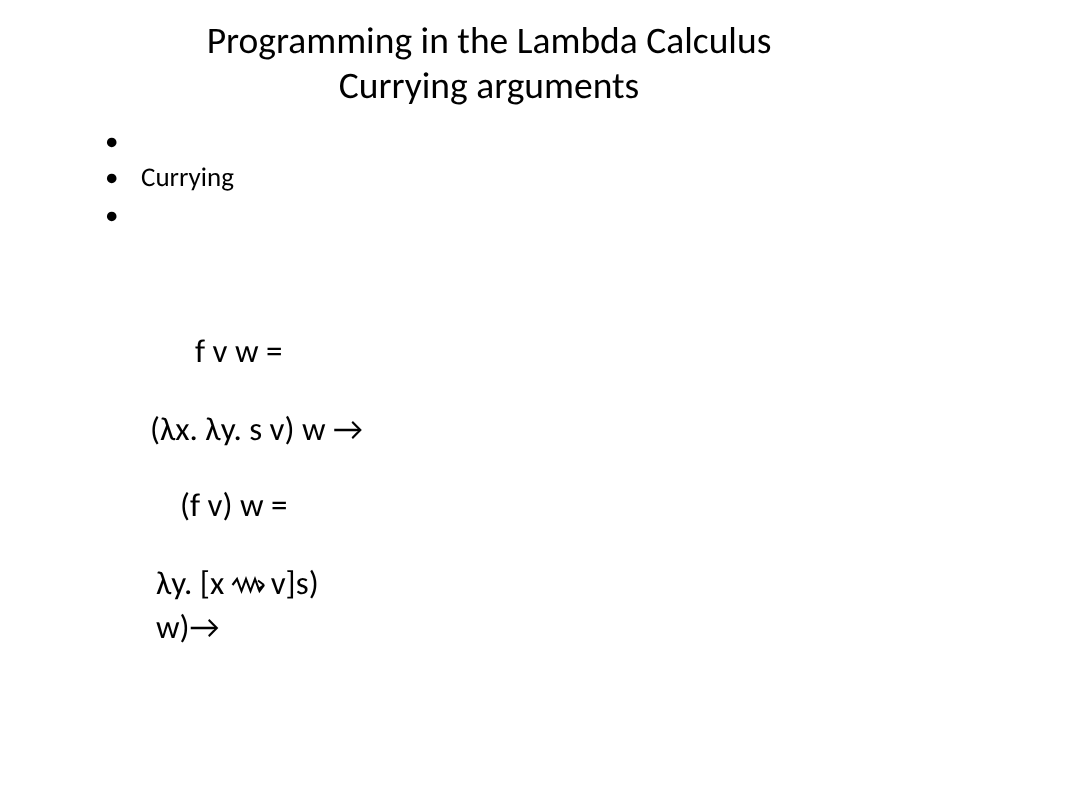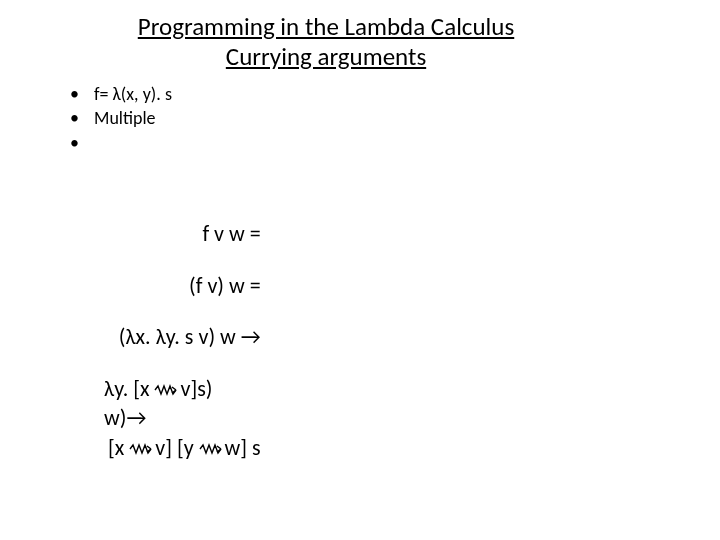--- a/index.html
+++ b/index.html
@@ -9,21 +9,20 @@
     height: 540px;
     background: #fff;
     font-family: Calibri, "Segoe UI", Arial, sans-serif;
     color: #000;
   }
   .slide {
     width: 652px;
     height: 540px;
     position: relative;
     box-sizing: border-box;
-    text-decoration: underline;
   }
   .title {
     text-align: center;
     font-size: 25px;
     line-height: 1.2;
     padding-top: 12px;
   }
   .bullets {
     position: absolute;
     left: 70px;
@@ -41,21 +40,20 @@
   }
   .body {
     position: absolute;
     left: 100px;
     top: 220px;
     font-size: 22px;
     line-height: 1.25;
   }
   .body .line {
     margin-bottom: 24px;
-    text-align: right;
   }
   .body .tight {
     margin-bottom: 2px;
   }
   .indent-a { margin-left: 30px; }
   .indent-b { margin-left: 20px; }
   .indent-c { margin-left: 0px; }
   .indent-d { margin-left: 4px; }
   .indent-e { margin-left: 8px; }
 
@@ -74,48 +72,38 @@
 <div class="slide">
 
   <div class="title">
     <div>Programming in the Lambda Calculus</div>
     <div>Currying arguments</div>
   </div>
 
   <div class="bullets">
     <div class="row">
       <span class="dot">•</span>
-      <span>f= λ(x, y). s</span>
     </div>
     <div class="row">
       <span class="dot">•</span>
-      <span>Multiple</span>
+      <span>Currying</span>
     </div>
     <div class="row">
       <span class="dot">•</span>
     </div>
   </div>
 
   <div class="body">
     <div class="line indent-a">f v w =</div>
-    <div class="line indent-b">(f v) w =</div>
     <div class="line indent-c">
       <span>(λx. λy. s v) w </span><span>→</span>
     </div>
+    <div class="line indent-b">(f v) w =</div>
     <div class="tight indent-d">
       <span>λy. [x </span><span class="zig"><svg width="26" height="12" viewBox="0 0 26 12">
             <path d="M1 6 L4 2 L7 10 L10 2 L13 10 L16 2 L19 10 L22 6" fill="none" stroke="#000" stroke-width="1.4"></path>
             <path d="M22 6 L18 3 M22 6 L18 9" fill="none" stroke="#000" stroke-width="1.4"></path>
           </svg></span><span>v]s)</span>
     </div>
     <div class="tight indent-d">w)→</div>
-    <div class="indent-e">
-      <span>[x </span><span class="zig"><svg width="26" height="12" viewBox="0 0 26 12">
-            <path d="M1 6 L4 2 L7 10 L10 2 L13 10 L16 2 L19 10 L22 6" fill="none" stroke="#000" stroke-width="1.4"></path>
-            <path d="M22 6 L18 3 M22 6 L18 9" fill="none" stroke="#000" stroke-width="1.4"></path>
-          </svg></span><span>v] [y </span><span class="zig"><svg width="26" height="12" viewBox="0 0 26 12">
-            <path d="M1 6 L4 2 L7 10 L10 2 L13 10 L16 2 L19 10 L22 6" fill="none" stroke="#000" stroke-width="1.4"></path>
-            <path d="M22 6 L18 3 M22 6 L18 9" fill="none" stroke="#000" stroke-width="1.4"></path>
-          </svg></span><span>w] s</span>
-    </div>
   </div>
 
 </div>
 
 </body></html>

